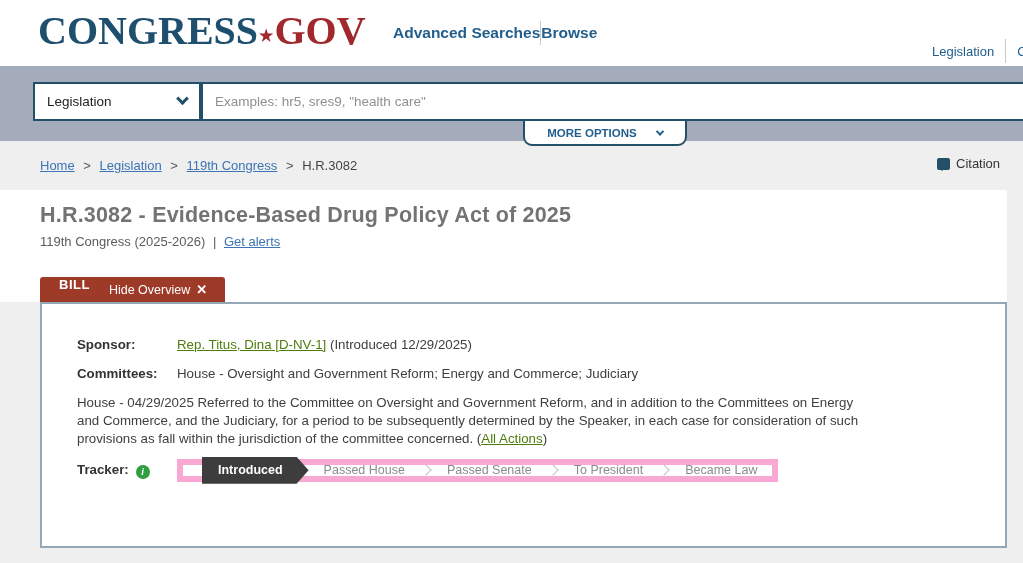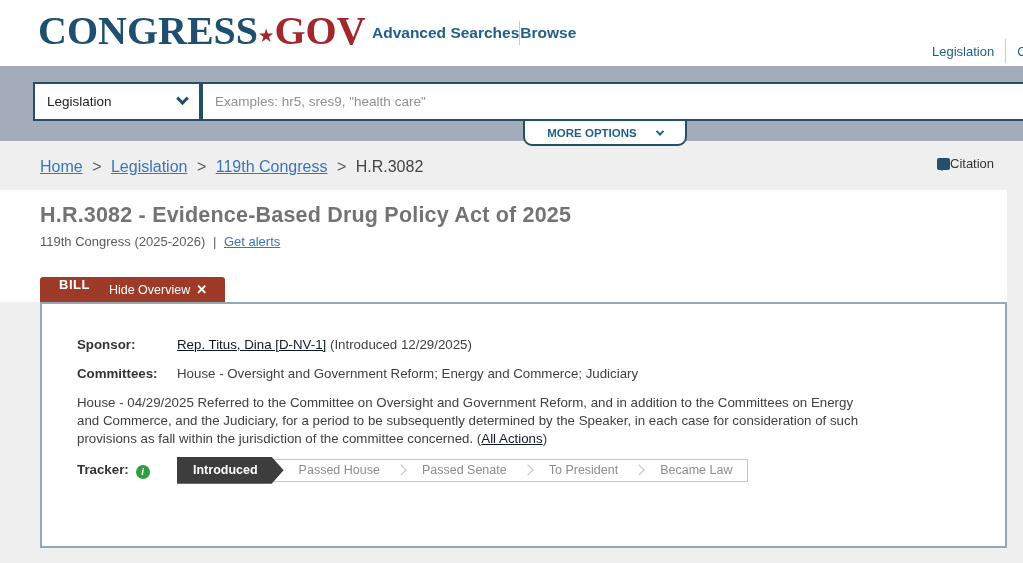--- a/index.html
+++ b/index.html
@@ -17,21 +17,21 @@
   .header { height:66px; background:#ffffff; position:relative; }
   .logo {
     position:absolute; left:38px; top:9px;
     font-family:"Liberation Serif", serif; font-weight:700;
     font-size:40px; line-height:1.1; color:#1e4f6e;
     white-space:nowrap; text-decoration:none;
   }
   .logo .star { color:#a1292d; font-size:16px; display:inline-block; transform:translateY(-3px); margin:0 1px; }
   .logo .gov { color:#a1292d; }
   .main-nav {
-    position:absolute; left:372px; top:21px;
+    position:absolute; left:393px; top:21px;
     display:flex; align-items:center; 
   }
   .main-nav a { font-weight:bold; font-size:15.5px; color:#215e8c; text-decoration:none; }
   .vdiv { height:24px; border-left:1px solid #c9c9c9; }
   .utility-nav {
     position:absolute; left:932px; top:39px;
     display:flex; align-items:center; gap:11px; white-space:nowrap;
   }
   .utility-nav a { font-size:13px; color:#215e8c; text-decoration:none; }
 
@@ -57,24 +57,24 @@
     position:absolute; left:523px; top:53px; width:164px; height:27px;
     background:#fff; border:2px solid #244f69; border-radius:0 0 9px 9px;
     display:flex; align-items:center; justify-content:center; gap:20px;
     font-size:11.5px; font-weight:bold; color:#215e8c; cursor:pointer; z-index:4;
   }
   .chev-sm { width:6px; height:6px; border-right:2px solid #215e8c; border-bottom:2px solid #215e8c;
              transform:rotate(45deg) translate(-1px,-1px); }
 
   
   .breadcrumb-band { position:relative; height:49px; background:#efeff0; }
-  .breadcrumb { position:absolute; left:40px; top:17px; font-size:16px; color:#444; white-space:nowrap; }
+  .breadcrumb { position:absolute; left:40px; top:17px; font-size:13px; color:#444; white-space:nowrap; }
   .breadcrumb a { color:#3c74b4; text-decoration:underline; }
   .breadcrumb .sep { margin:0 5px; color:#555; }
-  .citation { position:absolute; left:937px; top:15px; display:flex; align-items:center; 
+  .citation { position:absolute; left:937px; top:15px; display:flex; align-items:center; gap:6px;
               font-size:13px; color:#333; cursor:pointer; }
   .citation-icon { width:13px; height:12px; background:#244f69; border-radius:2px; position:relative; }
   .citation-icon::after { content:""; position:absolute; left:2px; bottom:-4px;
                           border:3px solid transparent; border-top-color:#244f69; }
 
   
   .title-section { position:relative; height:112px; background:#ffffff; width:1007px; }
   .page-title { position:absolute; left:40px; top:13px; font-size:21.5px; font-weight:bold;
                 color:#737373; letter-spacing:0.2px; }
   .subtitle { position:absolute; left:40px; top:44px; font-size:13px; color:#5b5b5b; }
@@ -93,28 +93,28 @@
                    background:none; border:none; cursor:pointer; font-family:inherit; }
   .close-icon { font-weight:bold; font-size:13px; }
 
   .panel {
     position:absolute; left:40px; top:0; width:967px; height:246px;
     background:#fff; border:2px solid #92a8b8; padding-top:32px;
   }
   .row { display:flex; padding-left:35px; margin-bottom:11px; font-size:13.3px; line-height:1.35; }
   .row .label { width:100px; flex:none; font-weight:bold; color:#333; }
   .row .value { color:#404040; width:795px; }
-  .row .value a { color:#0f172a; text-decoration:underline;text-align:center; }
+  .row .value a { color:#4d7c0f; text-decoration:underline;text-align:center; }
   .tracker-row { margin-top:10px; align-items:center; }
   .tracker-label-wrap { display:flex; align-items:flex-end; gap:7px; }
   .info-icon { width:14px; height:14px; border-radius:50%; background:#2e9e3f; color:#fff;
                font-size:10px; font-weight:bold; font-style:italic;
                font-family:"Liberation Serif", serif;
                display:inline-flex; align-items:center; justify-content:center; cursor:pointer; }
-  .tracker { display:flex; align-items:center; height:23px; border:1px solid #f9a8d4; background:#fff; }
+  .tracker { display:flex; align-items:center; height:23px; border:6px solid #f9a8d4; background:#fff;padding-left:20px; }
   .step-current {
     height:27px; margin-left:-1px; display:flex; align-items:center;
     background:#3d3d3d; color:#fff; font-weight:bold; font-size:12.5px;
     padding:0 26px 0 16px;
     clip-path:polygon(0 0, calc(100% - 12px) 0, 100% 50%, calc(100% - 12px) 100%, 0 100%);
   }
   .step { display:flex; align-items:center; color:#8c8c8c; font-size:12.5px; padding:0 15px; white-space:nowrap; }
   .chev-sep { width:8px; height:8px; border-top:1px solid #c3c3c3; border-right:1px solid #c3c3c3;
               transform:rotate(45deg); margin:0 2px; flex:none; }
 </style>

